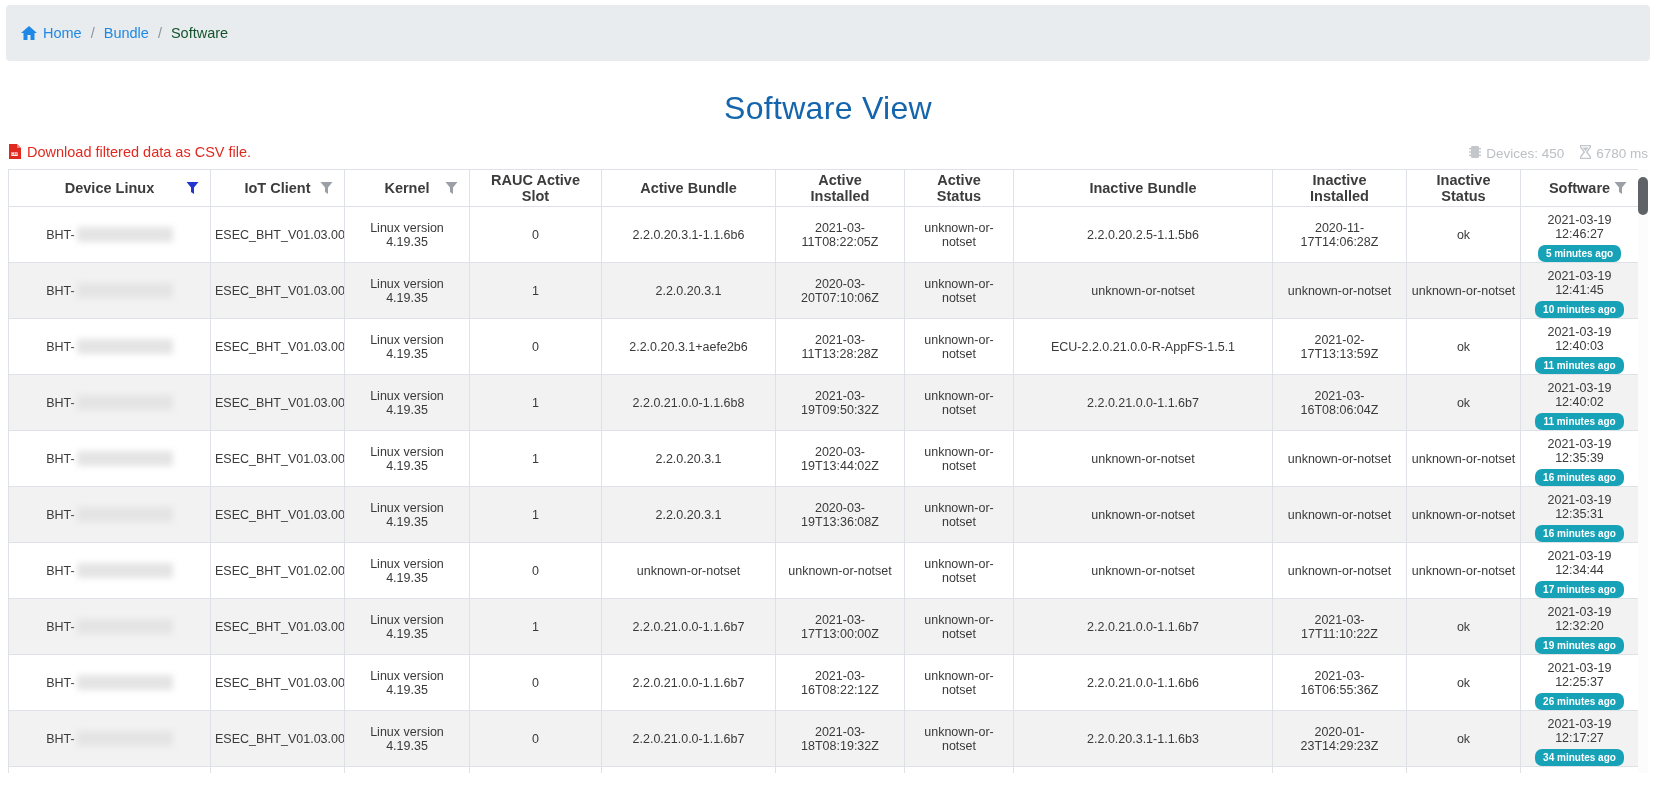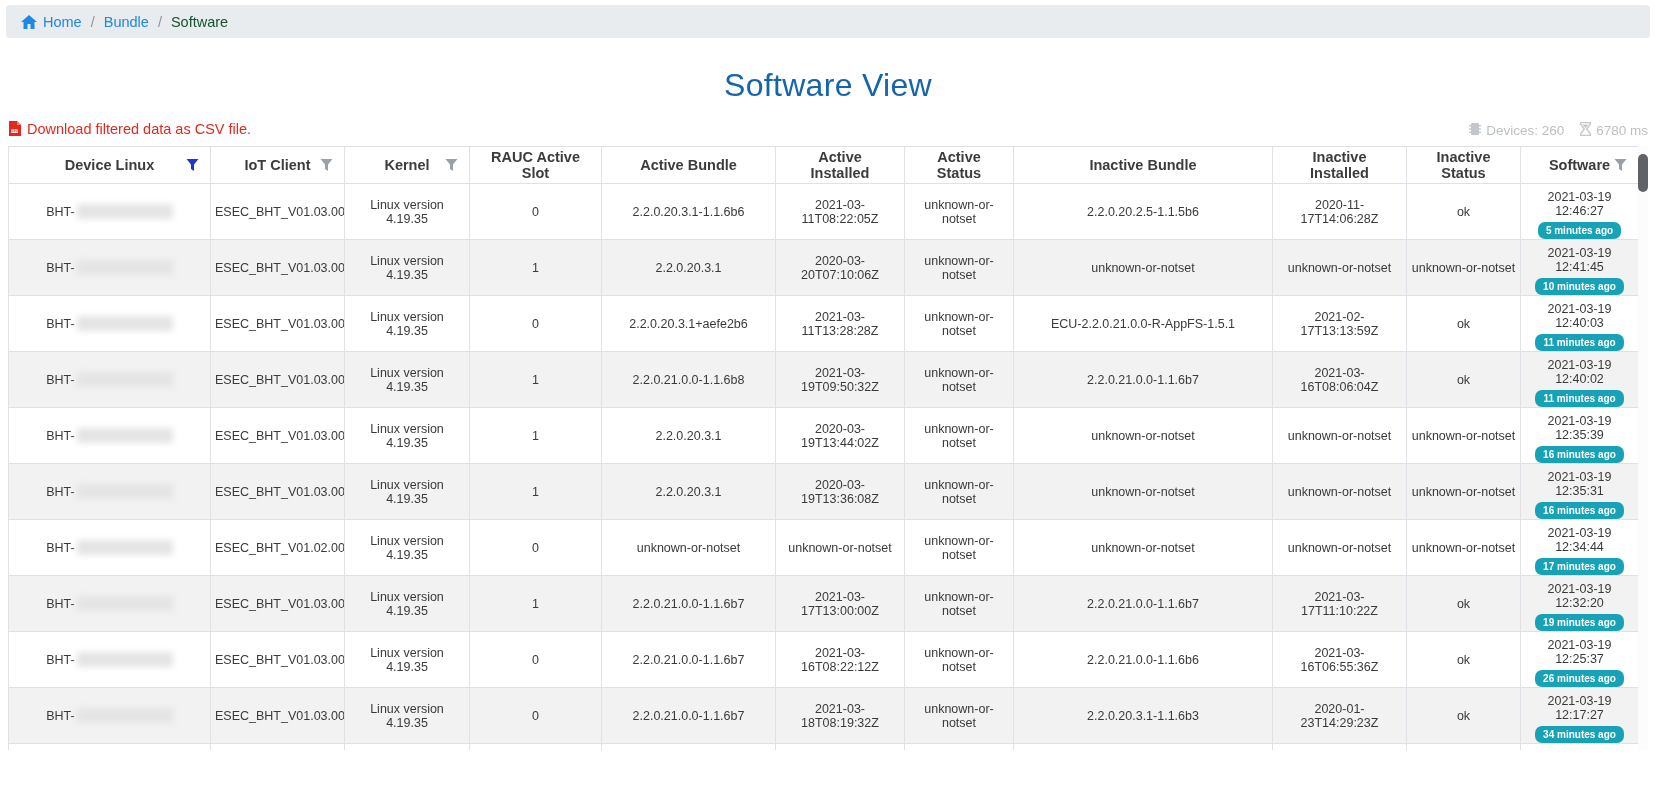--- a/index.html
+++ b/index.html
@@ -5,21 +5,21 @@
   * { box-sizing: border-box; }
   html,body { margin:0; padding:0; }
   body {
     width:1656px; height:803px; overflow:hidden;
     background:#ffffff; color:#3a3a3a;
     font-family:"Liberation Sans", sans-serif;
   }
 
   
   .breadcrumb-bar {
-    margin:5px 6px 0 6px; height:33px;
+    margin:5px 6px 0 6px; height:56px;
     background:#e9ecef; border-radius:4px;
     display:flex; align-items:center; gap:9px;
     padding:0 15px; font-size:14.5px;
   }
   .bc-link { color:#1e88e5; display:flex; align-items:center; gap:6px; cursor:pointer; }
   .bc-sep  { color:#8d949b; }
   .bc-current { color:#14532d; }
   .home-ico svg { display:block; }
 
   
@@ -110,21 +110,21 @@
         <svg width="12" height="14" viewBox="0 0 12 14">
           <rect x="2" y="1" width="8" height="12" rx="1.2" fill="#c3c7cb"></rect>
           <rect x="0" y="3" width="2" height="1.4" fill="#c3c7cb"></rect>
           <rect x="0" y="6.3" width="2" height="1.4" fill="#c3c7cb"></rect>
           <rect x="0" y="9.6" width="2" height="1.4" fill="#c3c7cb"></rect>
           <rect x="10" y="3" width="2" height="1.4" fill="#c3c7cb"></rect>
           <rect x="10" y="6.3" width="2" height="1.4" fill="#c3c7cb"></rect>
           <rect x="10" y="9.6" width="2" height="1.4" fill="#c3c7cb"></rect>
         </svg>
       </span>
-      <span>Devices: 260</span>
+      <span>Devices: 450</span>
     </span>
     <span class="stat-item">
       <span>
         <svg width="11" height="14" viewBox="0 0 11 14">
           <path d="M0.5 0.5 H10.5 V2 L6.7 7 L10.5 12 V13.5 H0.5 V12 L4.3 7 L0.5 2 Z" fill="none" stroke="#c3c7cb" stroke-width="1.4"></path>
           <path d="M2.5 2.5 H8.5 L5.5 6.2 Z" fill="#c3c7cb"></path>
         </svg>
       </span>
       <span>6780 ms</span>
     </span>

